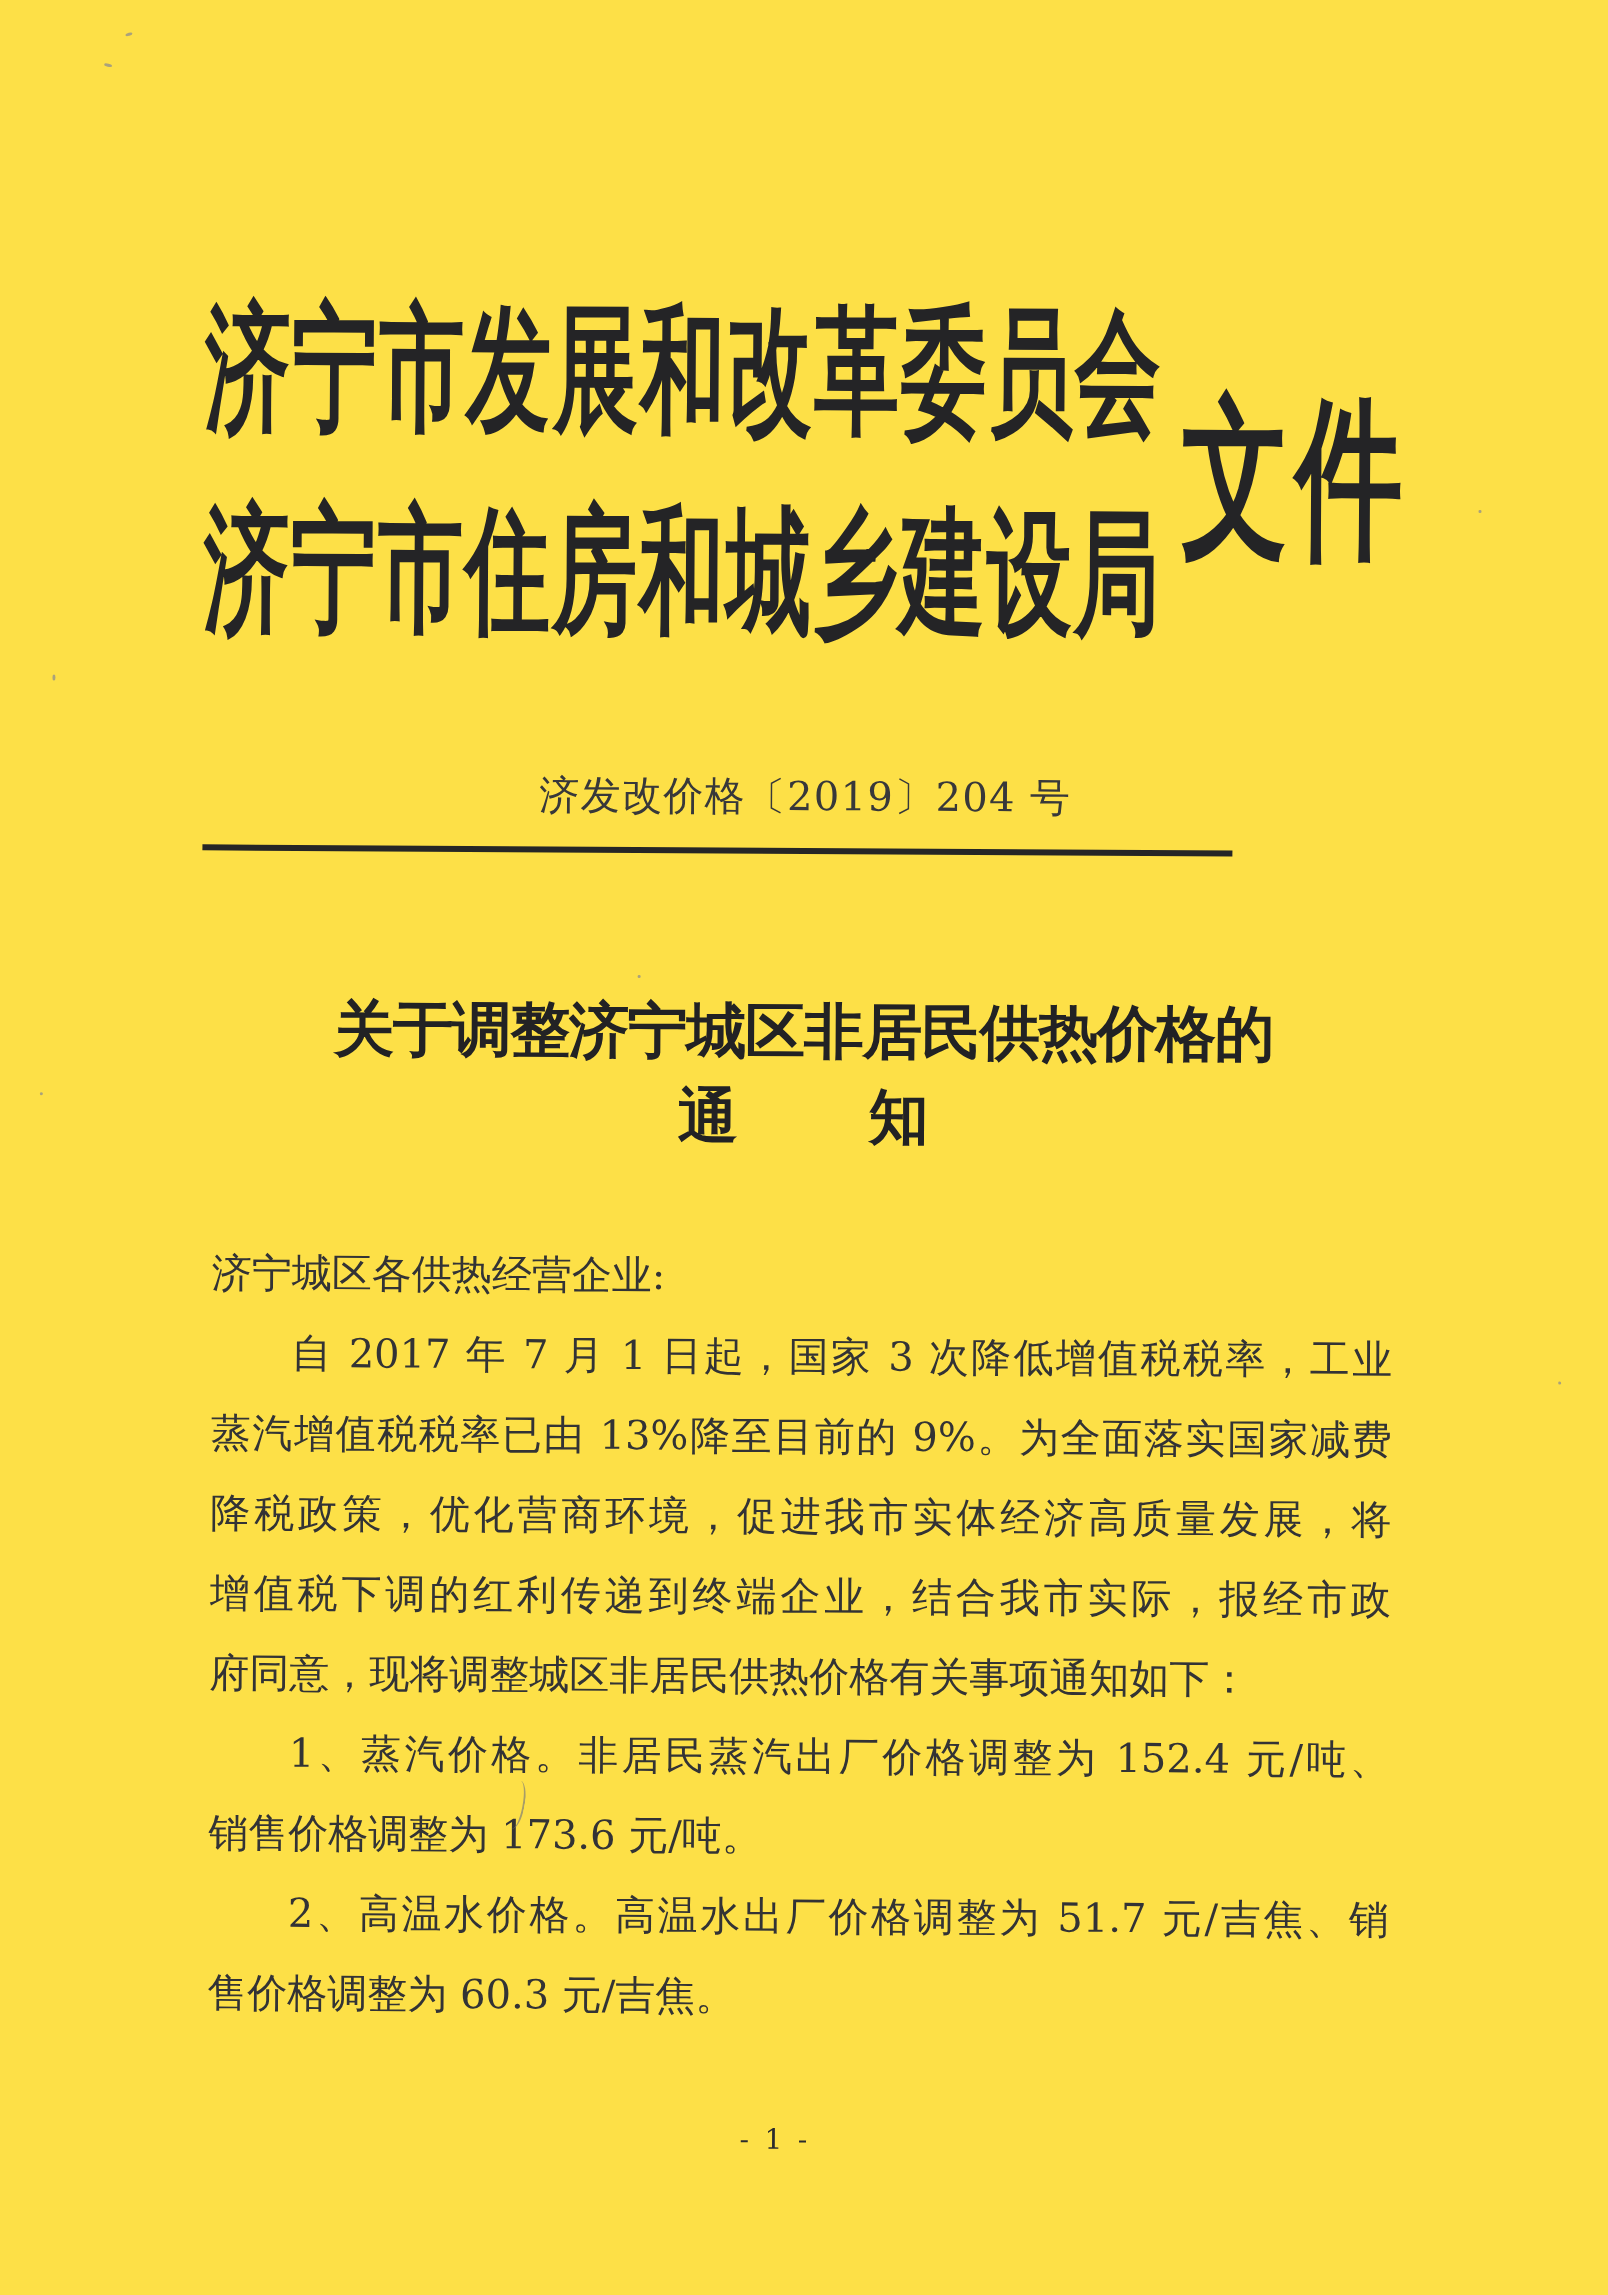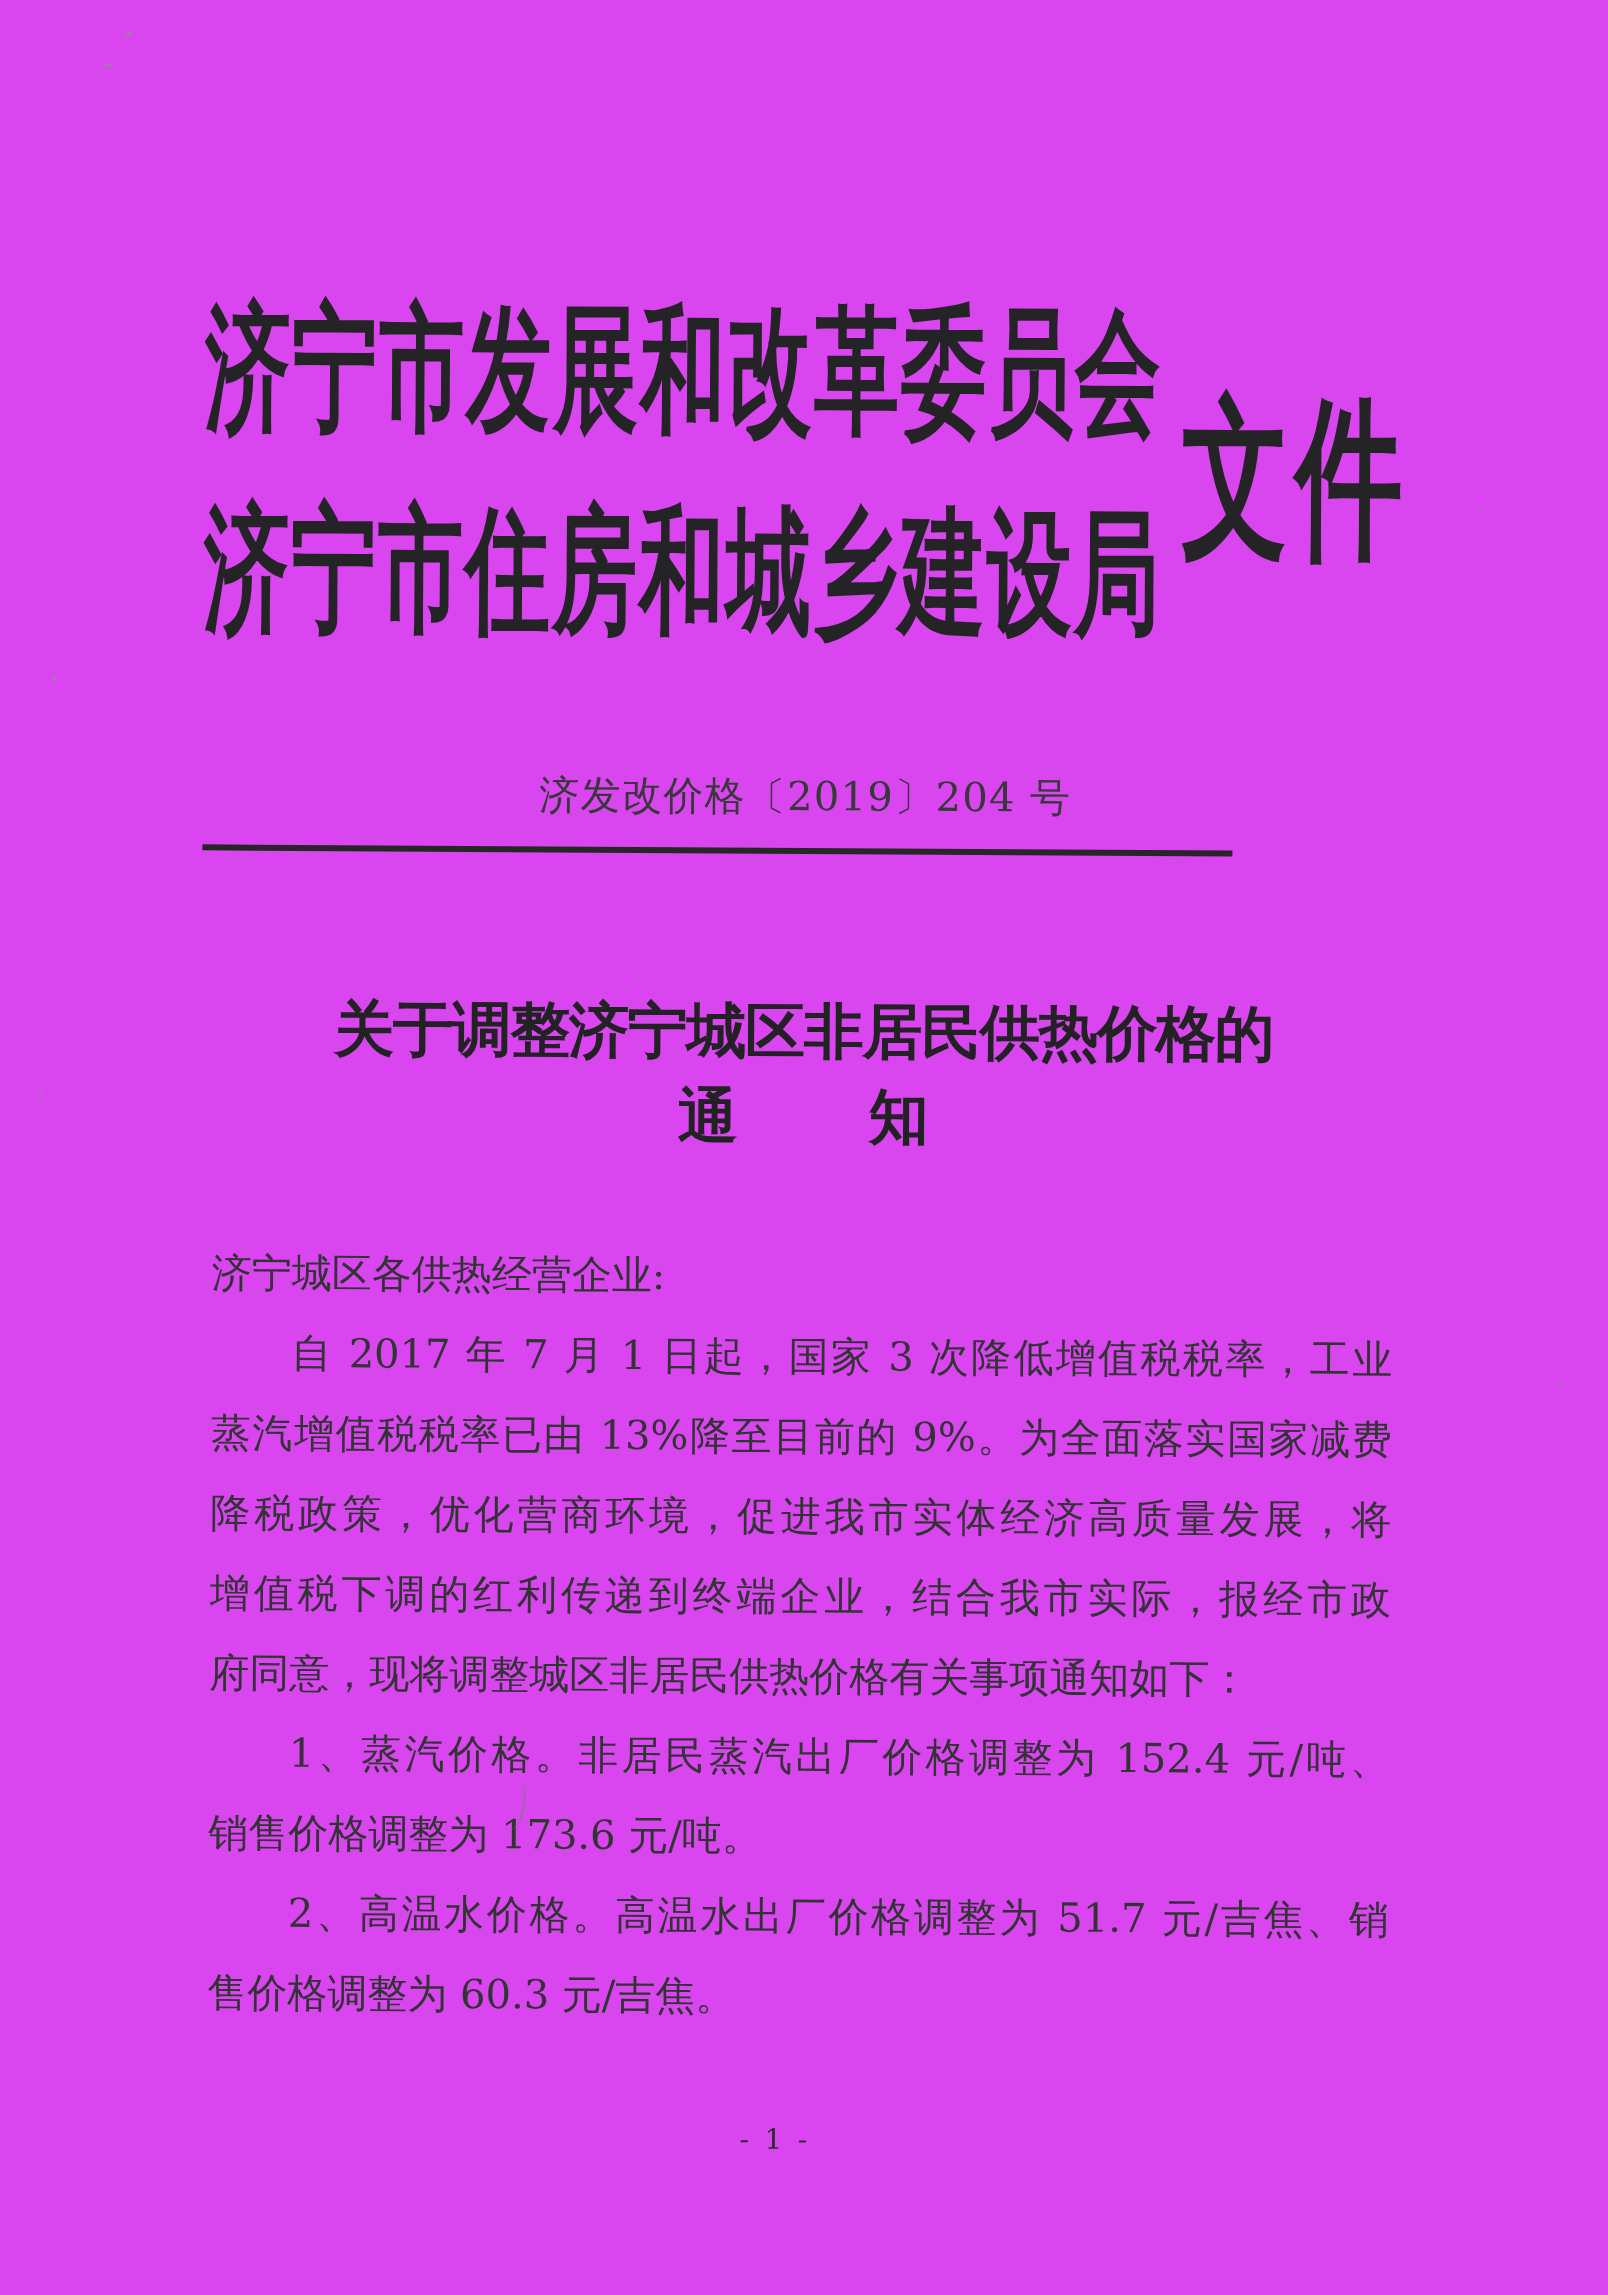--- a/index.html
+++ b/index.html
@@ -2,21 +2,21 @@
 <html style="font-size:10.7px"><head>
 <meta charset="utf-8">
 <style>
   html, body { margin: 0; padding: 0; }
   * { box-sizing: border-box; }
 
   .page {
     position: relative;
     width: 1609px;
     height: 2295px;
-    background: #d946ef;
+    background: #fde047;
     overflow: hidden;
     font-family: "DejaVu Serif", serif;
     color: #2e2e30;
   }
 
   .content {
     position: absolute;
     inset: 0;
     transform: rotate(0.35deg);
     transform-origin: 50% 40%;

